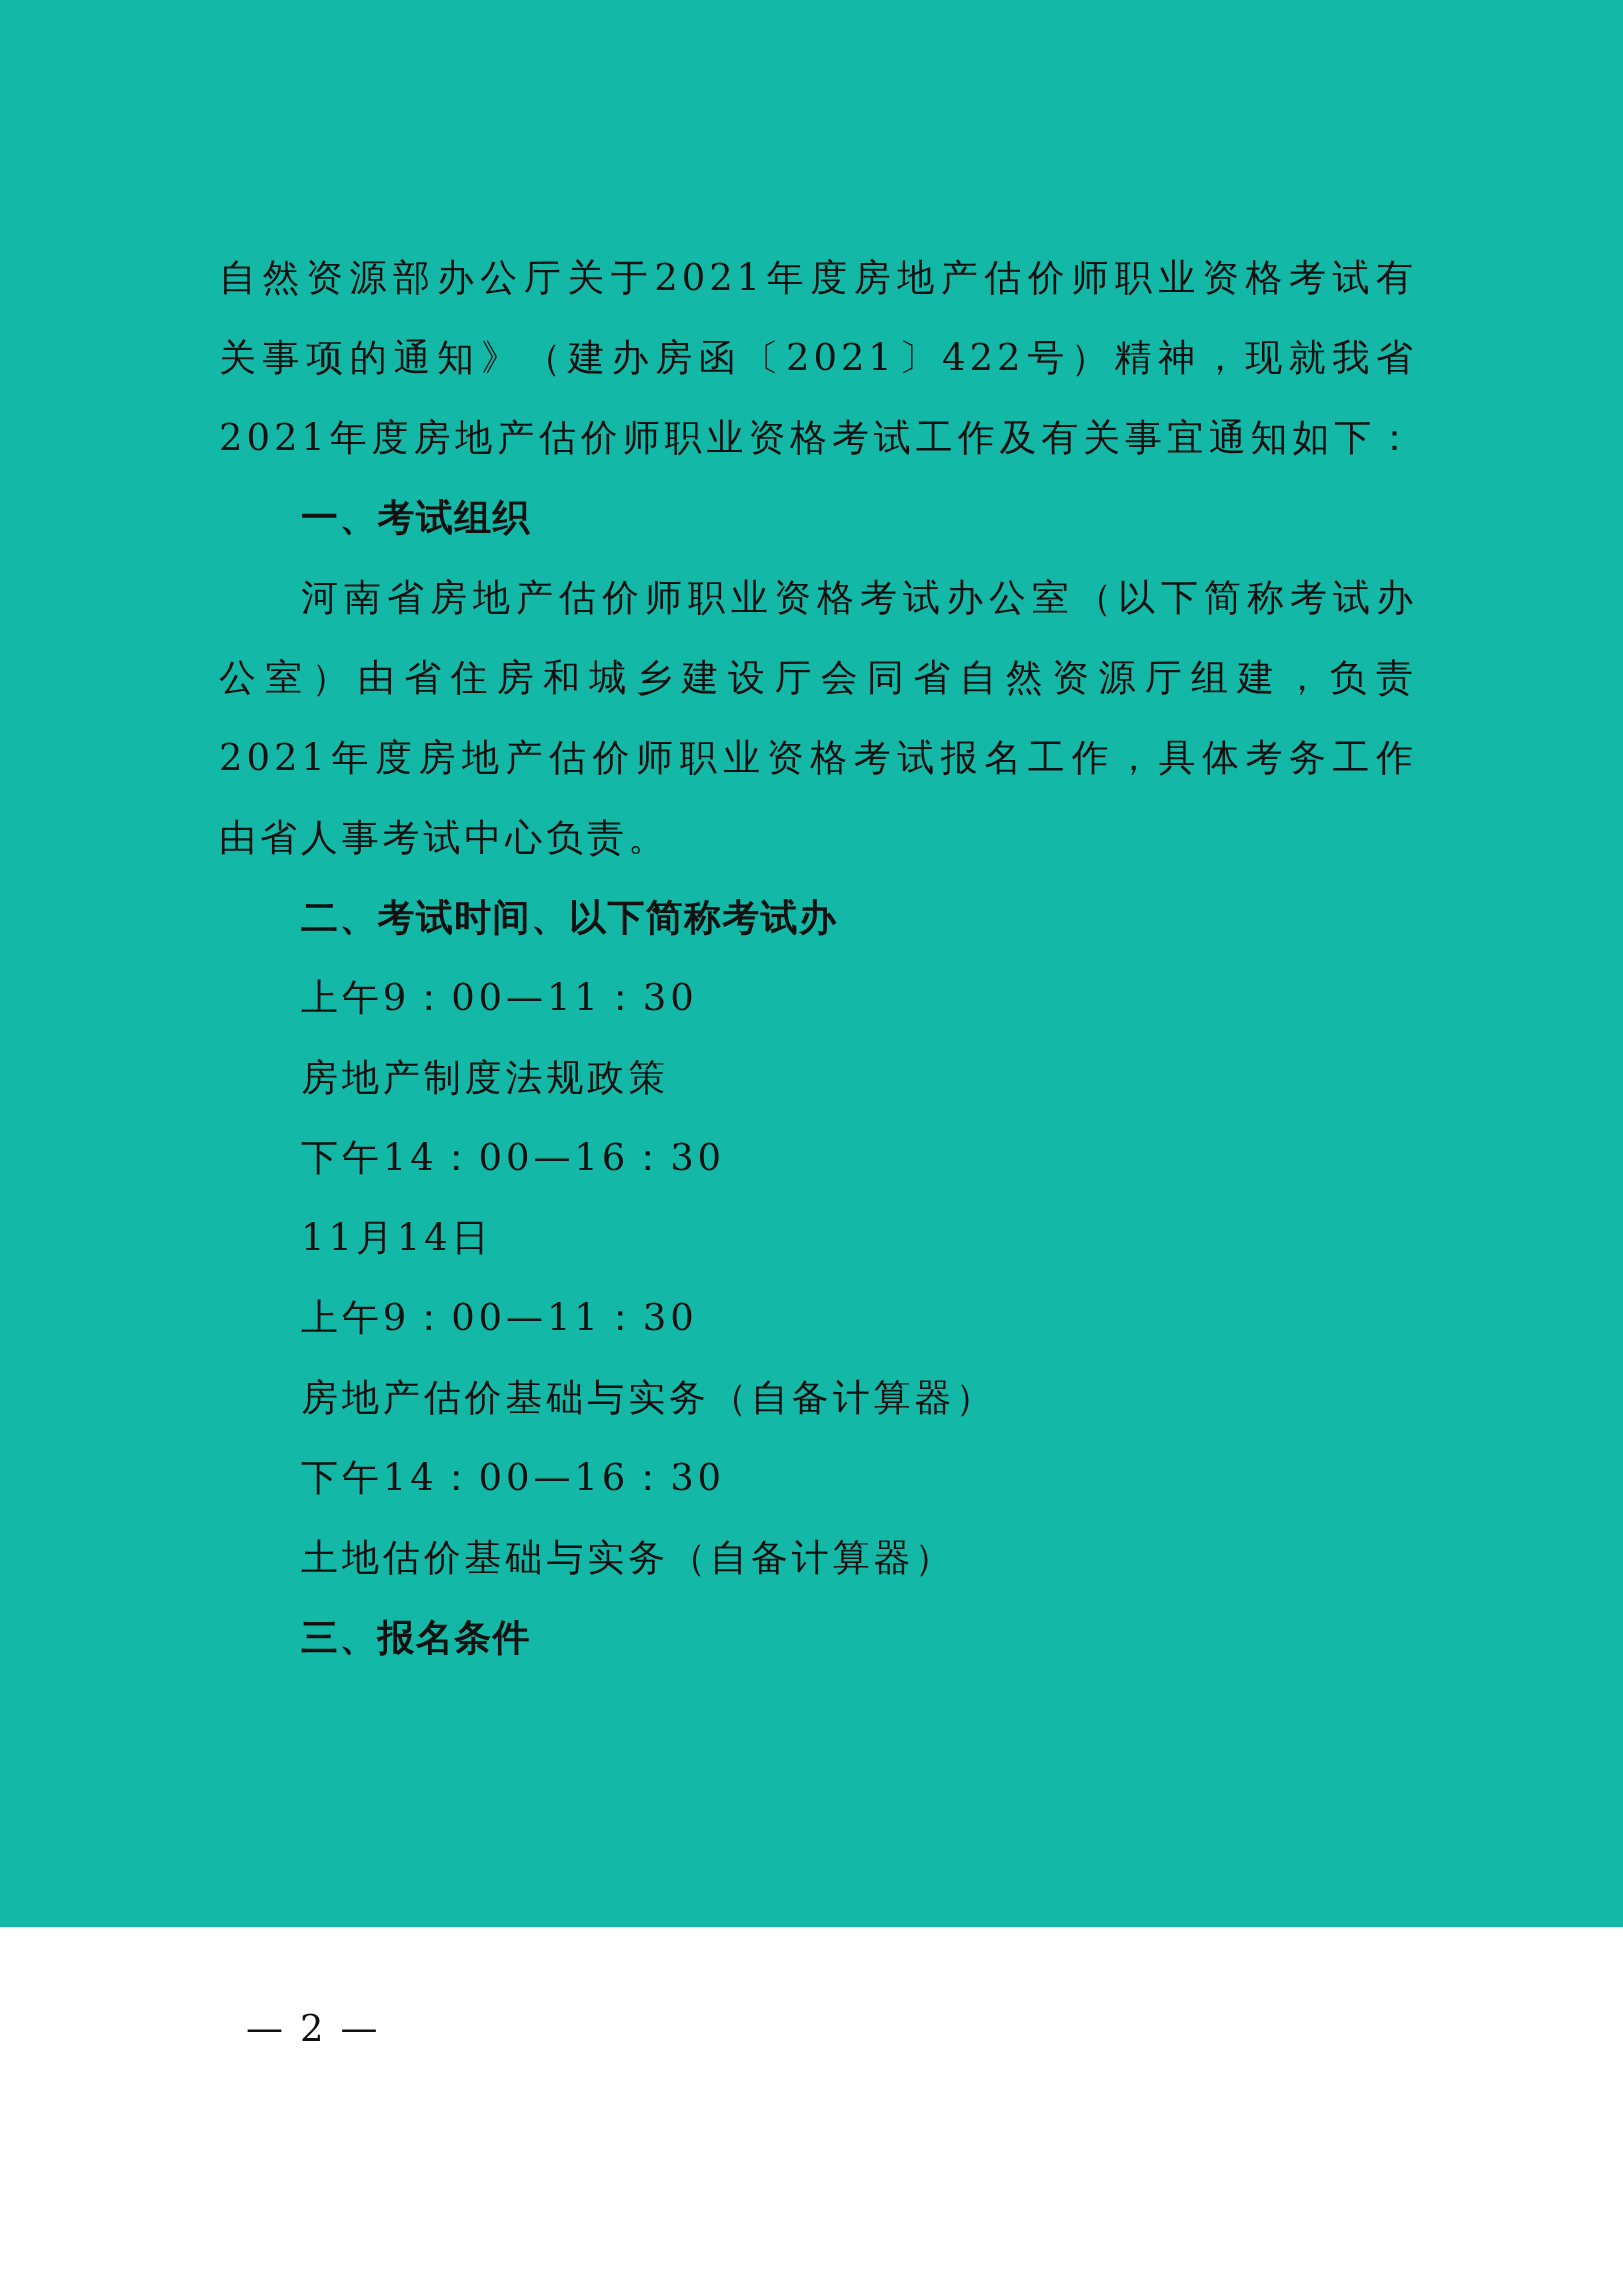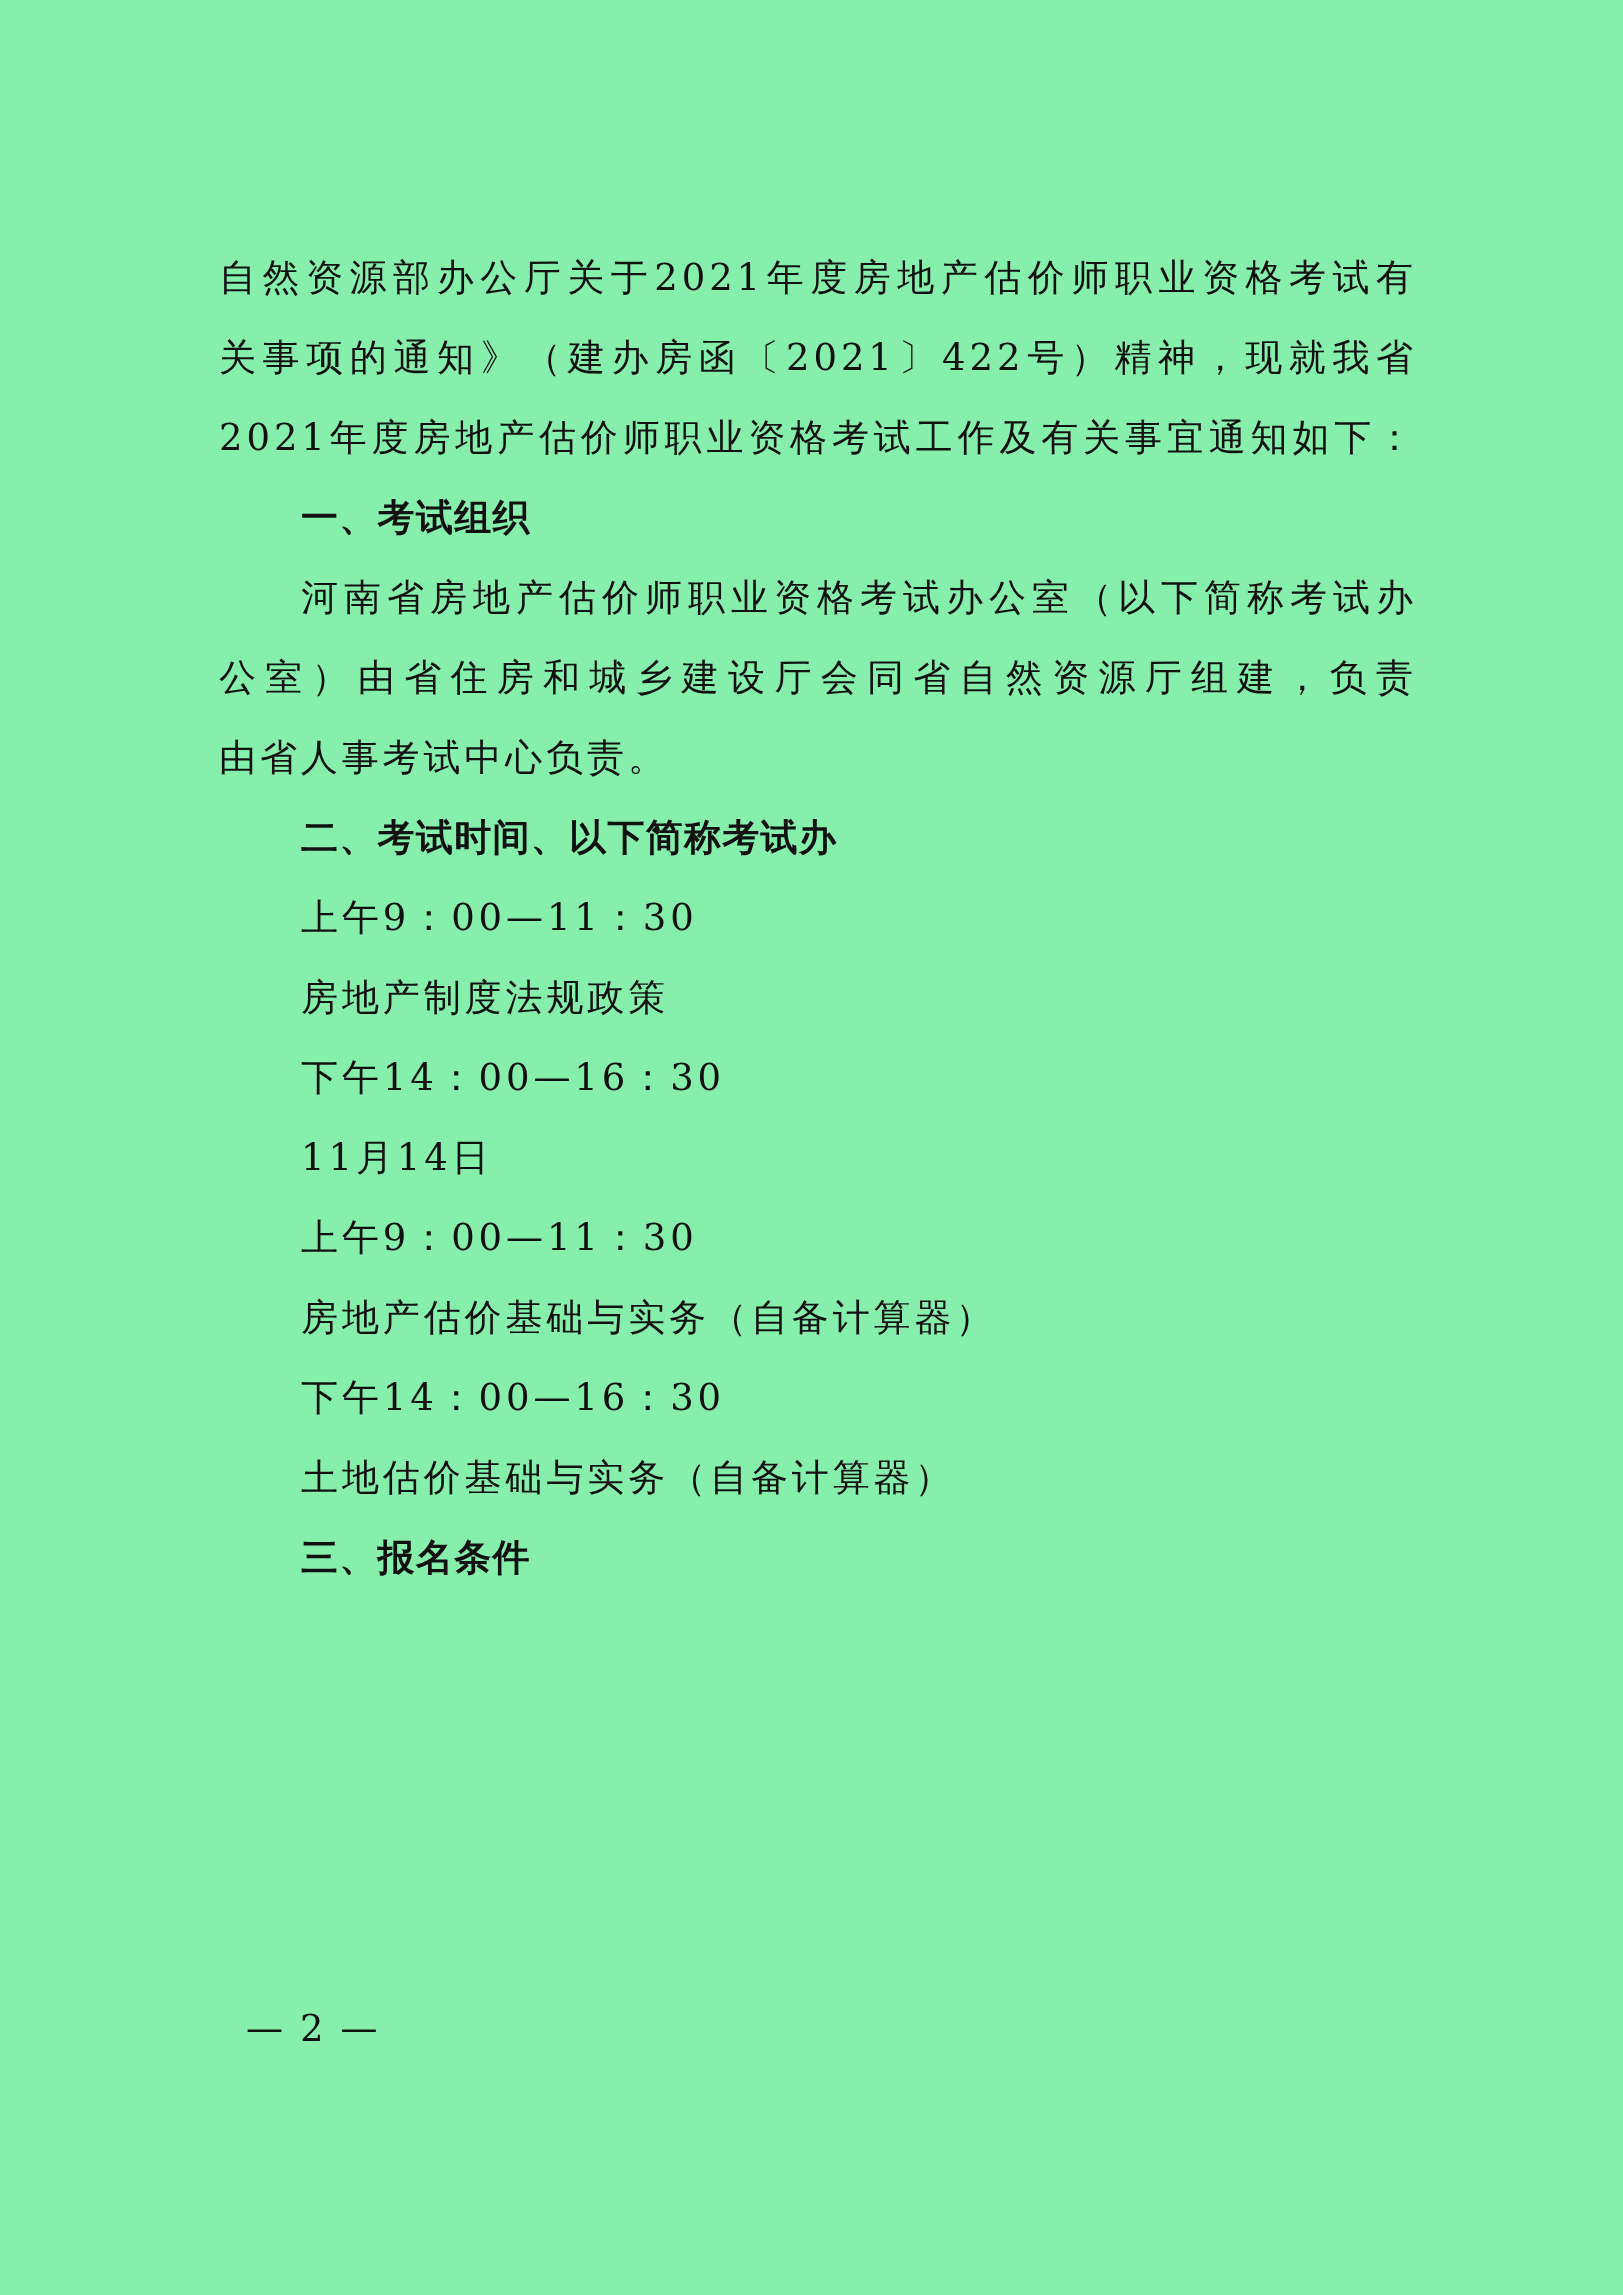--- a/index.html
+++ b/index.html
@@ -1,18 +1,18 @@
 <!DOCTYPE html>
 <html style="font-size:10.5px"><head>
 <meta charset="utf-8">
 <style>
   html, body { margin: 0; padding: 0; background: #ffffff; }
   body { width: 1623px; height: 2295px; position: relative; overflow: hidden; }
   .page {
-    position: absolute; left: 0; top: 0; width: 1623px; height: 2295px; background: #86efac;
+    position: absolute; left: 0; top: 0; width: 1623px; height: 1927px; background: #14b8a6;
   }
   .content {
     position: absolute; left: 219px; top: 238px; width: 1198px;
     font-family: "DejaVu Serif", "Liberation Serif", serif;
     font-size: 37px; line-height: 80px; color: #111;
     letter-spacing: 3.9px;
   }
   .line { white-space: nowrap; height: 80px; }
   .justify { text-align: justify; text-align-last: justify; white-space: normal; }
   .indent { padding-left: 82px; }
@@ -28,20 +28,21 @@
 
 <div class="page">
   <div class="content">
     <div class="line justify">自然资源部办公厅关于2021年度房地产估价师职业资格考试有</div>
     <div class="line justify">关事项的通知》（建办房函〔2021〕422号）精神，现就我省</div>
     <div class="line justify">2021年度房地产估价师职业资格考试工作及有关事宜通知如下：</div>
 
     <div class="line indent heading">一、考试组织</div>
     <div class="line indent justify">河南省房地产估价师职业资格考试办公室（以下简称考试办</div>
     <div class="line justify">公室）由省住房和城乡建设厅会同省自然资源厅组建，负责</div>
+    <div class="line justify">2021年度房地产估价师职业资格考试报名工作，具体考务工作</div>
     <div class="line">由省人事考试中心负责。</div>
 
     <div class="line indent heading">二、考试时间、以下简称考试办</div>
     <div class="line indent">上午9：00—11：30</div>
     <div class="line indent">房地产制度法规政策</div>
     <div class="line indent">下午14：00—16：30</div>
     <div class="line indent">11月14日</div>
     <div class="line indent">上午9：00—11：30</div>
     <div class="line indent">房地产估价基础与实务（自备计算器）</div>
     <div class="line indent">下午14：00—16：30</div>

